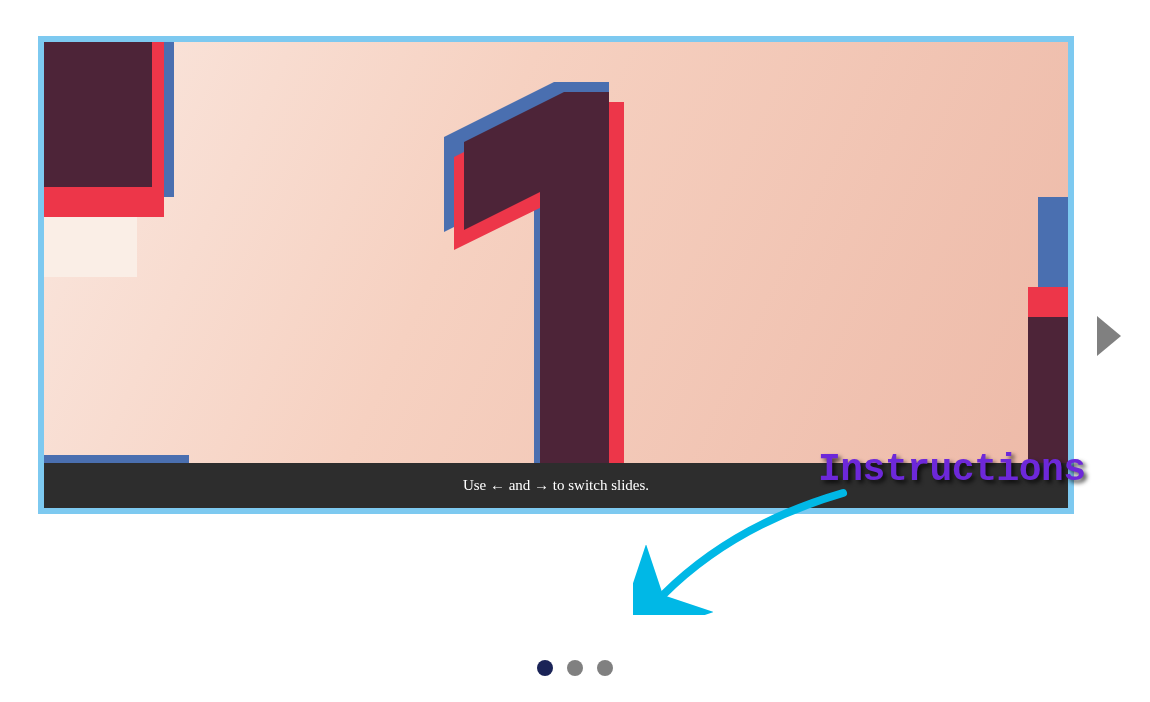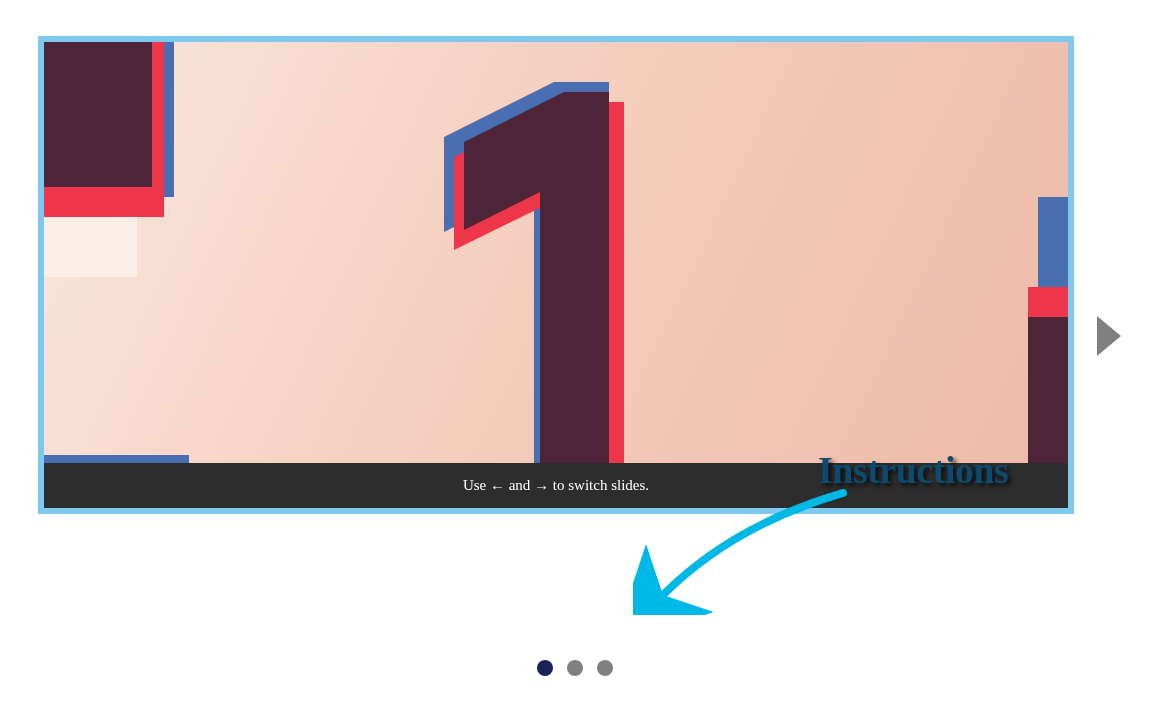--- a/index.html
+++ b/index.html
@@ -225,24 +225,24 @@
     
     .dot.active {
       background: #1a2357;
     }
     
     
     .annotation-label {
       position: absolute;
       left: 818px;
       top: 448px;
-      font-family: Liberation Serif, serif;
+      font-family: Liberation Mono, monospace;
       font-size: 38px;
       font-weight: 900;
-      color: #0c4a6e;
+      color: #6d28d9;
       text-shadow: 3px 3px 4px rgba(0,0,0,0.7);
       letter-spacing: -0.5px;
     }
     
     .annotation-arrow {
       position: absolute;
       left: 633px;
       top: 485px;
       pointer-events: none;
     }

